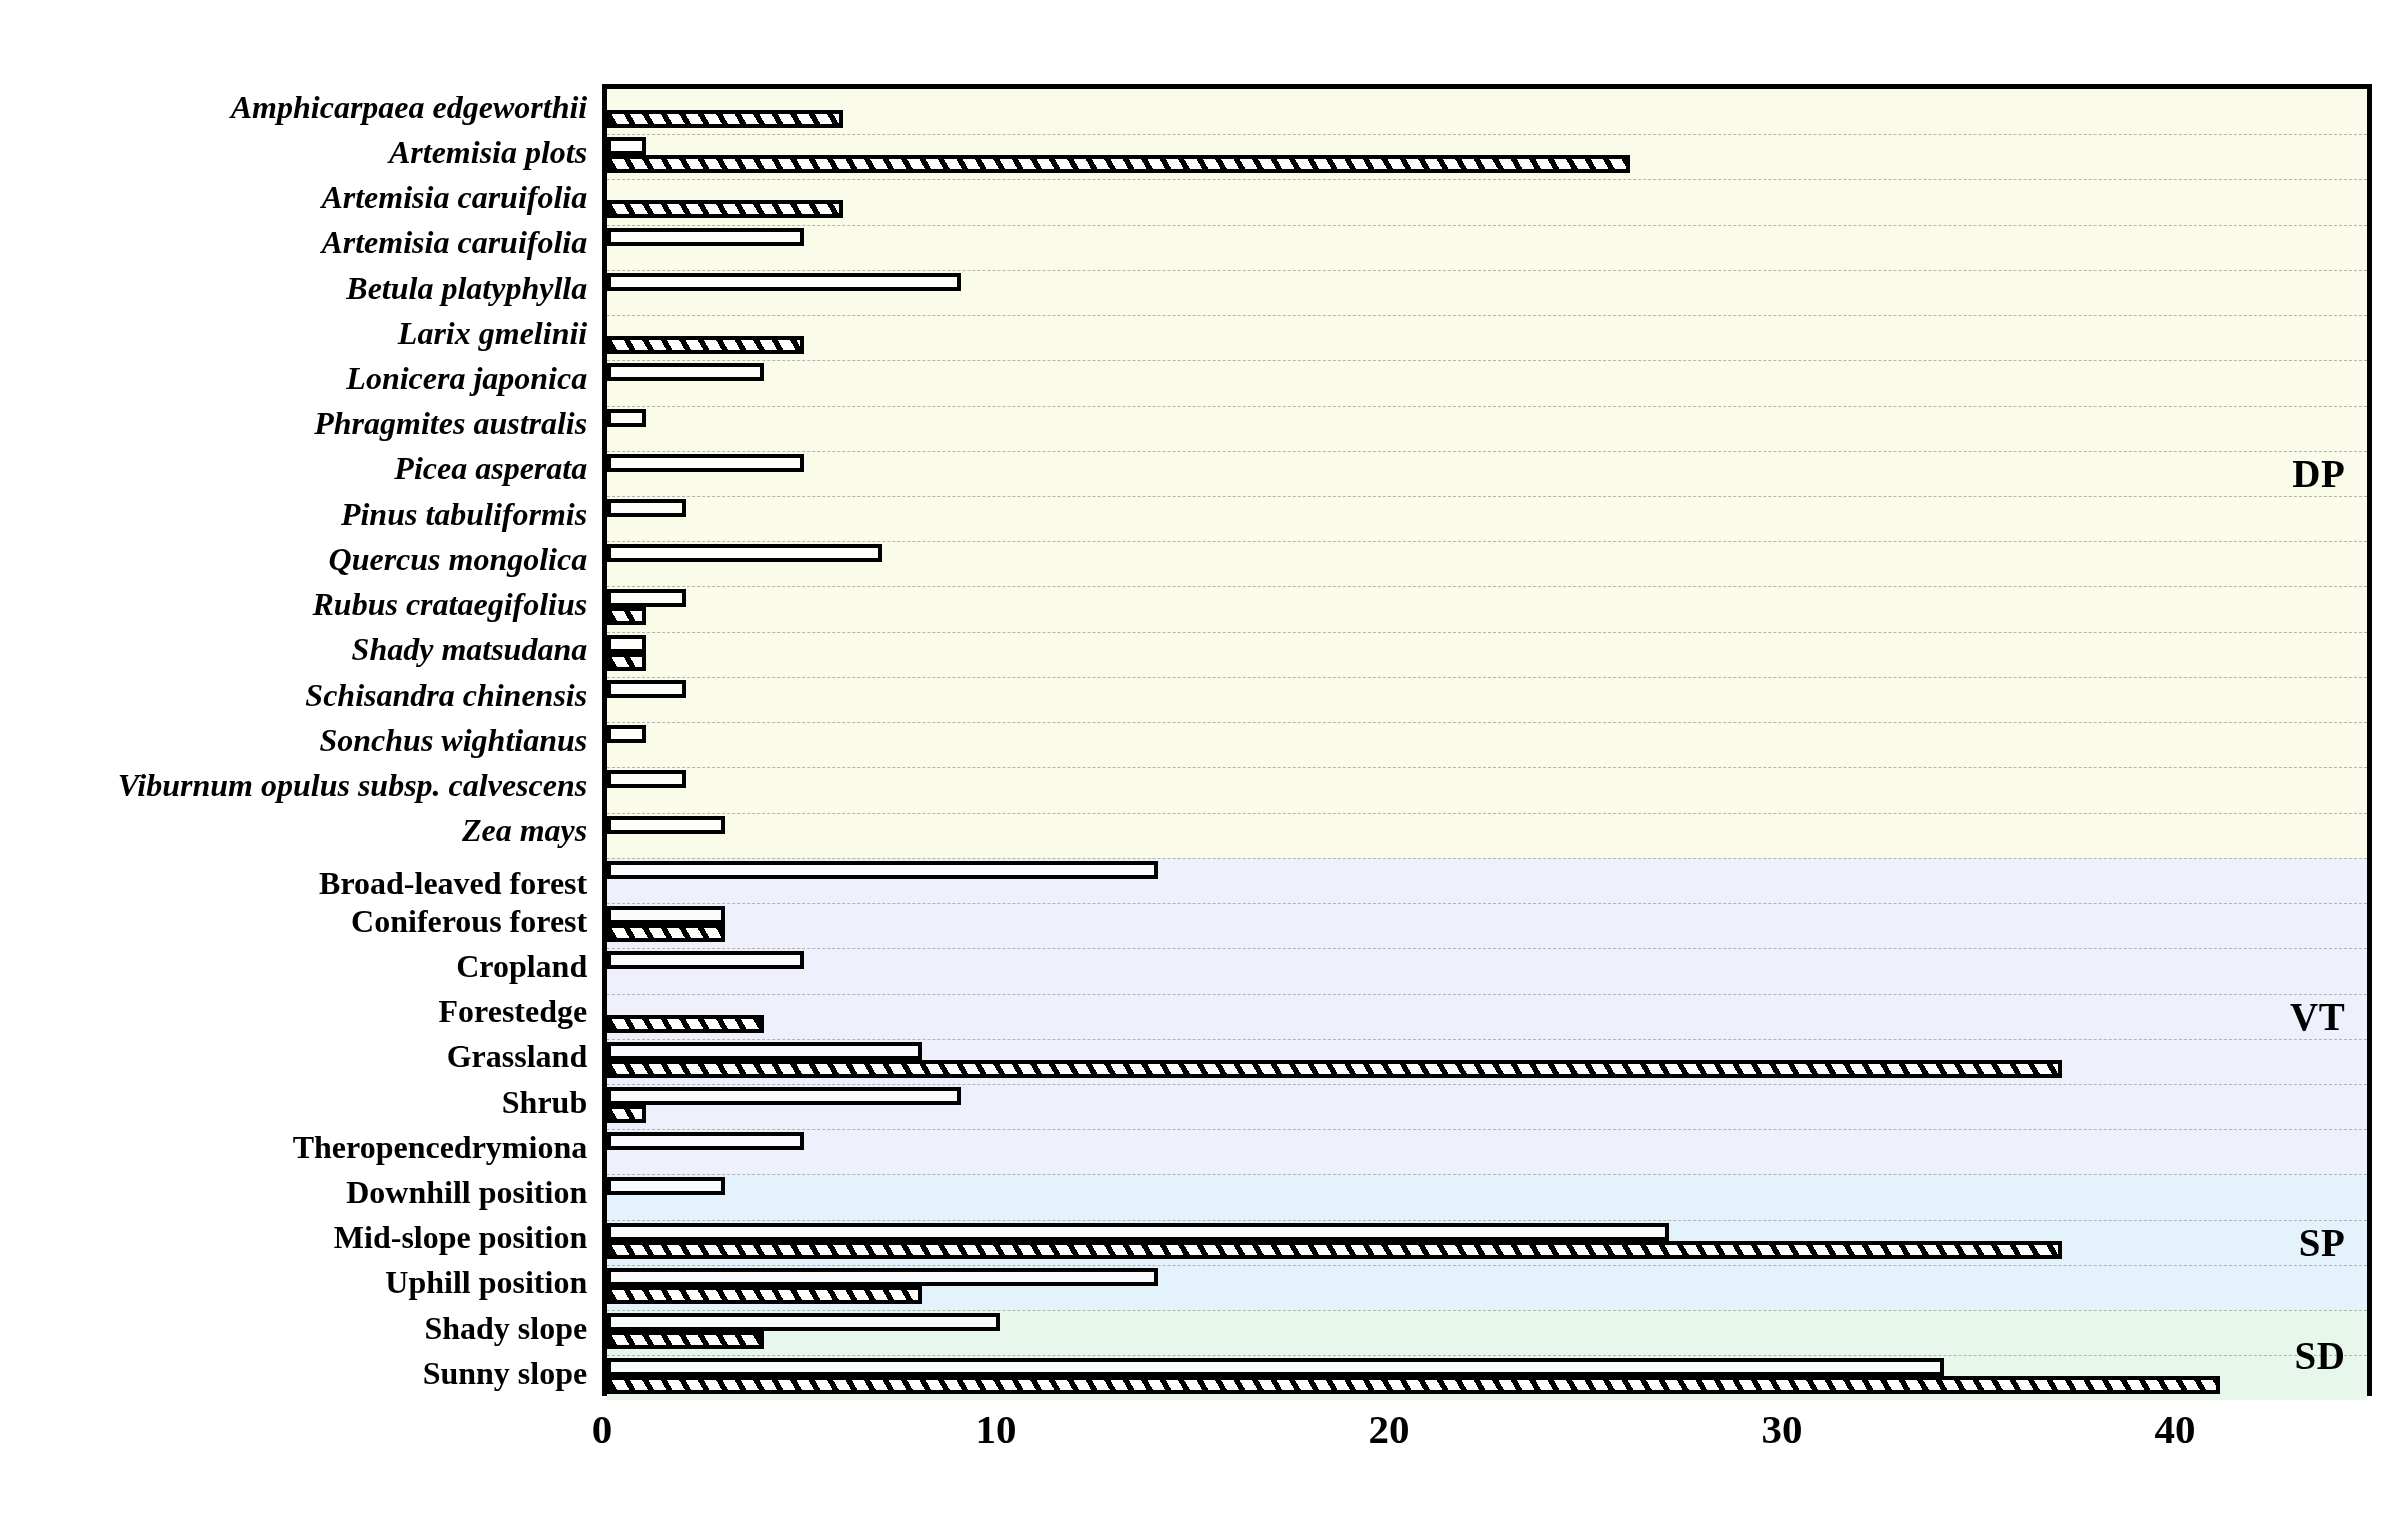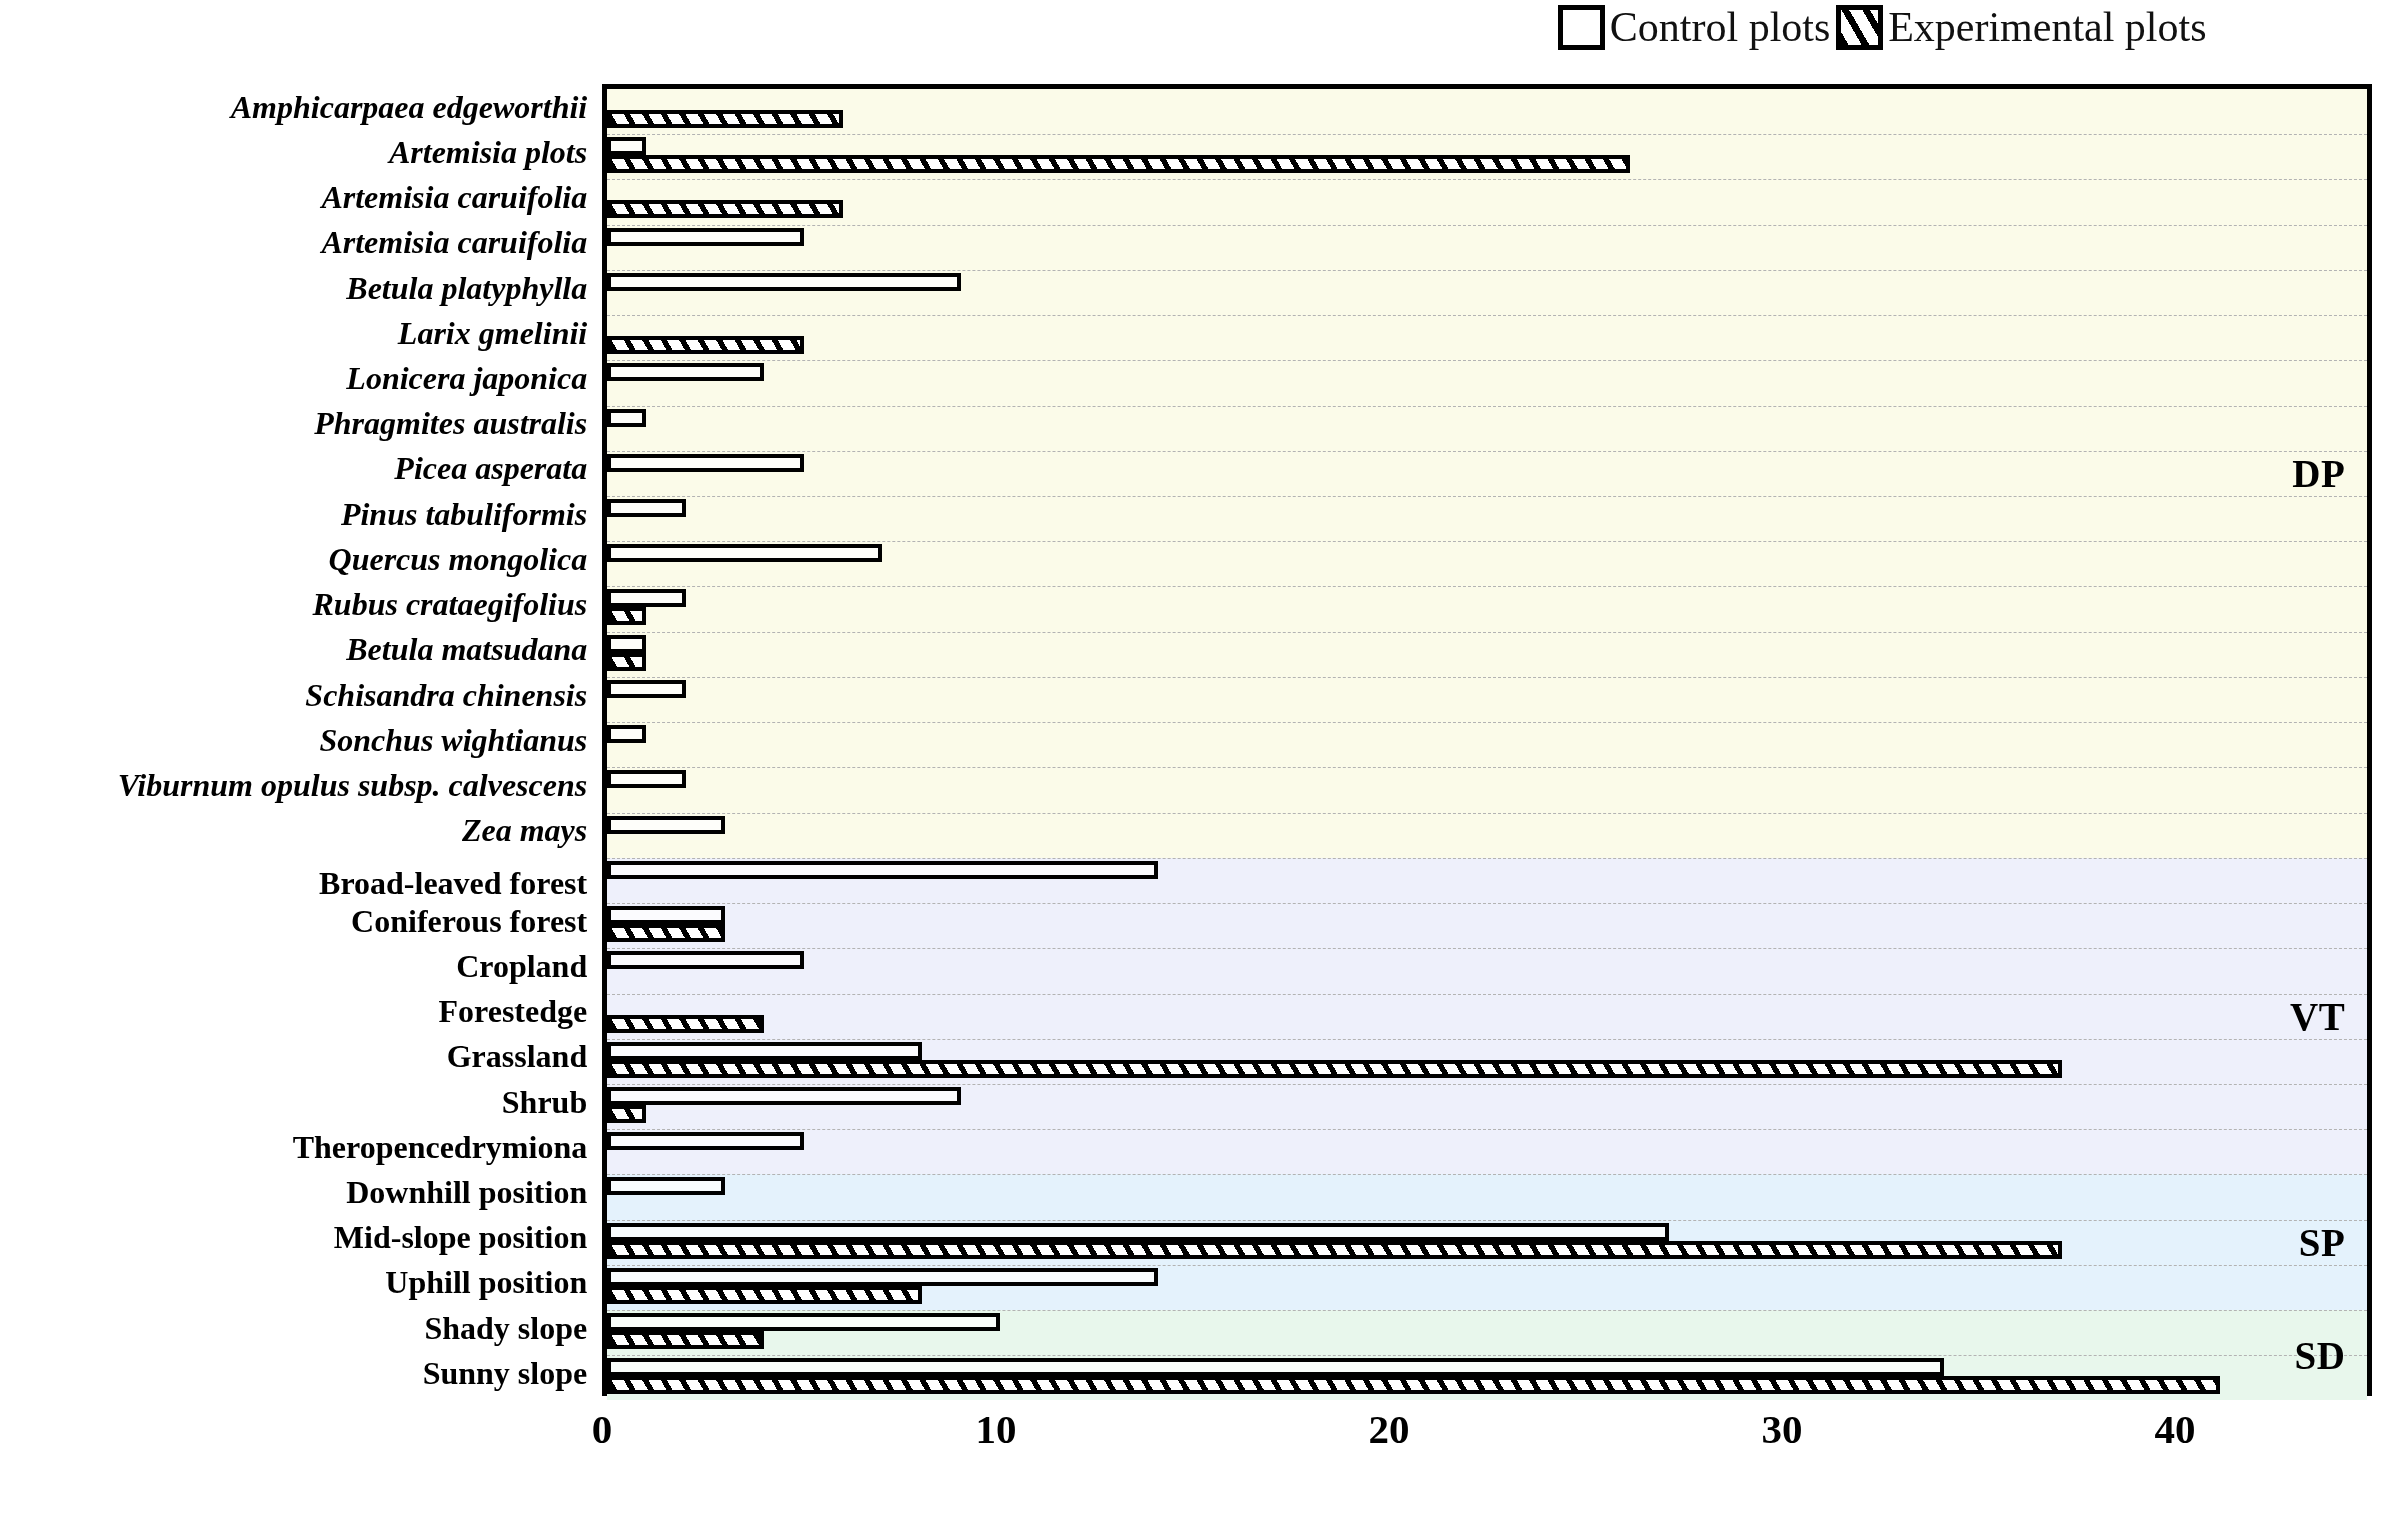--- a/index.html
+++ b/index.html
@@ -49,41 +49,35 @@
   .xtick{position:absolute;top:1405px;font-size:41px;font-weight:bold;color:#000;
          transform:translateX(-50%);}
   #xtitle{position:absolute;top:1465px;left:602px;width:1770px;text-align:center;
           font-size:43px;font-weight:bold;color:#000;}
 </style>
 </head>
 <body>
 
 <div id="root">
 
-  <div id="legend">
-    <span class="lg-swatch"></span>
-    <span class="lg-text">Control plots</span>
-    <span class="lg-swatch hatch"></span>
-    <span class="lg-text">Experimental plots</span>
-  </div>
 
   <div id="ylabels">
       <div class="ylab sci" style="top: 22.6px;">Amphicarpaea edgeworthii</div>
       <div class="ylab sci" style="top: 68px;">Artemisia plots</div>
       <div class="ylab sci" style="top: 113px;">Artemisia caruifolia</div>
       <div class="ylab sci" style="top: 158px;">Artemisia caruifolia</div>
       <div class="ylab sci" style="top: 204px;">Betula platyphylla</div>
       <div class="ylab sci" style="top: 249px;">Larix gmelinii</div>
       <div class="ylab sci" style="top: 294px;">Lonicera japonica</div>
       <div class="ylab sci" style="top: 339px;">Phragmites australis</div>
       <div class="ylab sci" style="top: 384px;">Picea asperata</div>
       <div class="ylab sci" style="top: 430px;">Pinus tabuliformis</div>
       <div class="ylab sci" style="top: 475px;">Quercus mongolica</div>
       <div class="ylab sci" style="top: 520px;">Rubus crataegifolius</div>
-      <div class="ylab sci" style="top: 565px;">Betula matsudana</div>
+      <div class="ylab sci" style="top: 565px;">Shady matsudana</div>
       <div class="ylab sci" style="top: 611px;">Schisandra chinensis</div>
       <div class="ylab sci" style="top: 656px;">Sonchus wightianus</div>
       <div class="ylab sci" style="top: 701px;">Viburnum opulus subsp. calvescens</div>
       <div class="ylab sci" style="top: 746px;">Zea mays</div>
       <div class="ylab plain" style="top: 791px; margin-top: 8px;">Broad-leaved forest</div>
       <div class="ylab plain" style="top: 837px;">Coniferous forest</div>
       <div class="ylab plain" style="top: 882px;">Cropland</div>
       <div class="ylab plain" style="top: 927px;">Forestedge</div>
       <div class="ylab plain" style="top: 972px;">Grassland</div>
       <div class="ylab plain" style="top: 1018px;">Shrub</div>

